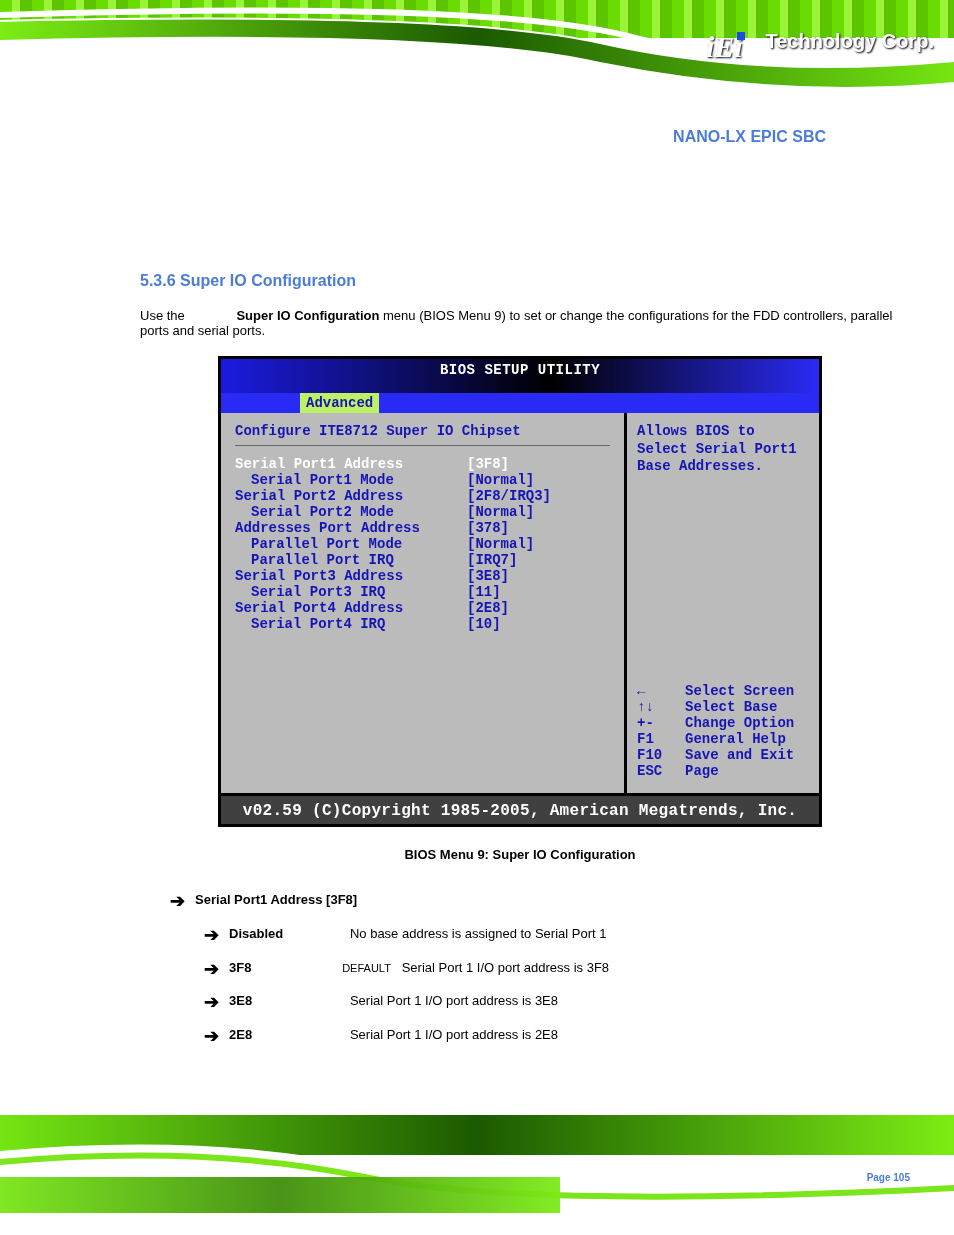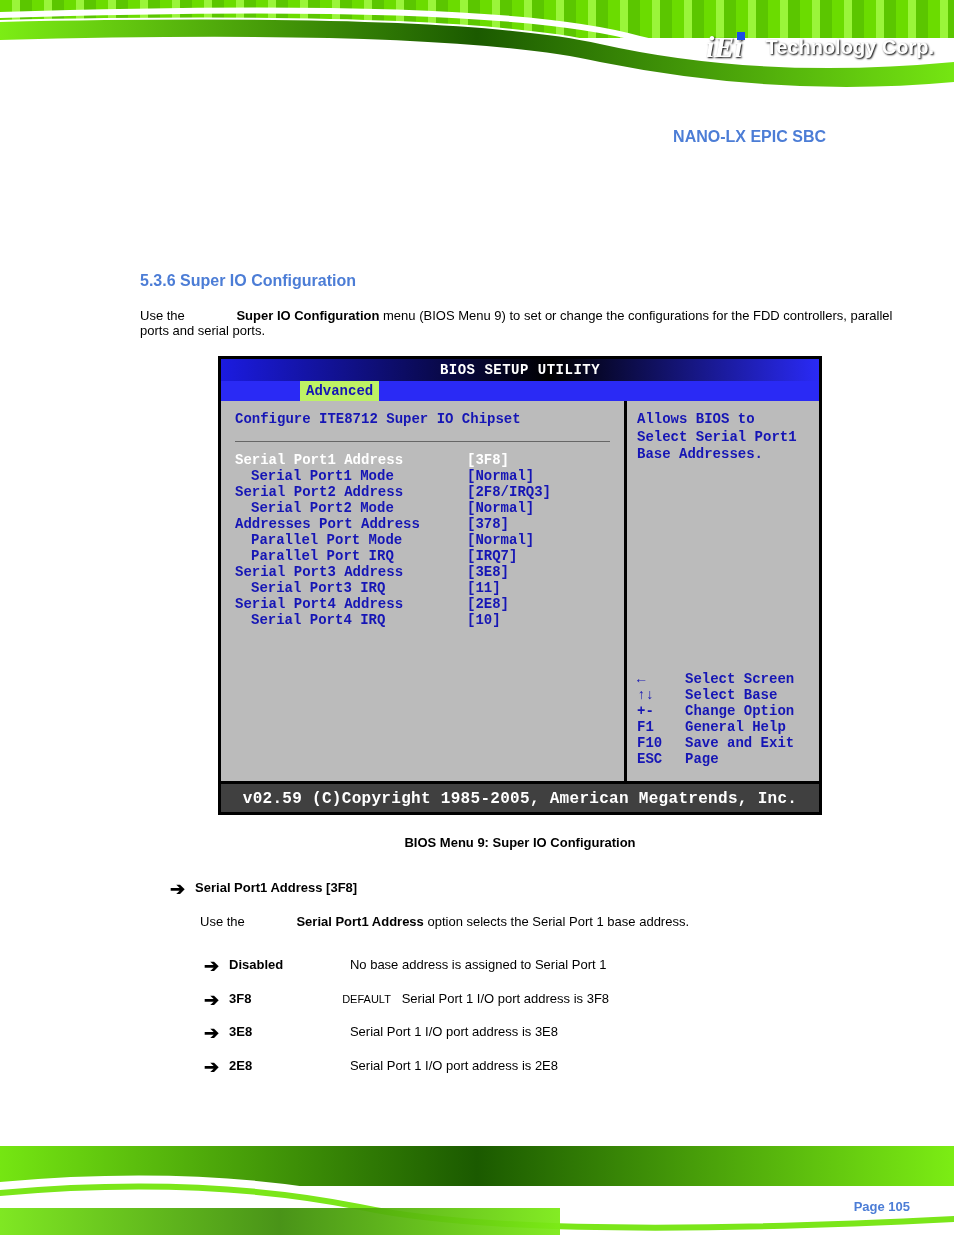--- a/index.html
+++ b/index.html
@@ -4,41 +4,41 @@
 <style>
   * { box-sizing: border-box; margin: 0; padding: 0; }
   body { font-family: Arial, Helvetica, sans-serif; width: 954px; margin: 0 auto; background: #fff; color: #000; font-size: 14px; }
 
   .top-deco { position: relative; height: 112px; overflow: hidden; }
   .pcb-band { height: 38px; background:
     repeating-linear-gradient(90deg, #6bdc00 0 12px, #9af53a 12px 20px, #5bc600 20px 32px);
     position: relative; }
   .swoosh { position: absolute; inset: 0; pointer-events: none; }
   .swoosh svg { width: 100%; height: 100%; display: block; }
-  .logo-wrap { position: absolute; right: 20px; top: 30px; display: flex; align-items: center; gap: 10px; }
+  .logo-wrap { position: absolute; right: 20px; top: 30px; display: flex; gap: 10px; }
   .logo-i { font-family: Georgia, serif; font-style: italic; font-weight: bold; color: #fff; font-size: 30px; text-shadow: 1px 1px 2px #000; display: inline-block; position: relative; }
   .logo-dot { display: inline-block; width: 8px; height: 8px; background: #1b4de6; position: absolute; top: 2px; right: -2px; }
   .corp-text { font-weight: bold; font-size: 20px; color: #fff; text-shadow: 1px 1px 2px #000; }
 
   .product-name { position: absolute; right: 128px; top: 128px; font-size: 16px; font-weight: bold; color: #4c7dd6; }
 
   .body-area { padding: 160px 54px 40px 140px; position: relative; min-height: 950px; }
   .section-heading { font-size: 16px; font-weight: bold; color: #4c7dd6; margin-bottom: 18px; }
   .paragraph { font-size: 13px; margin-bottom: 18px; }
   .paragraph b { font-weight: bold; margin-left: 48px; }
 
   
   .bios-frame { width: 604px; margin: 12px auto 20px auto; border: 3px solid #000; }
-  .bios-title-bar { height: 22px; background: linear-gradient(to right, #1b1be0 0%, #000 55%, #2a2af5 100%); color: #fff; font-family: 'Courier New', monospace; font-weight: bold; font-size: 14px; text-align: center; line-height: 22px; letter-spacing: 0.5px; }
+  .bios-title-bar { height: 34px; background: linear-gradient(to right, #1b1be0 0%, #000 55%, #2a2af5 100%); color: #fff; font-family: 'Courier New', monospace; font-weight: bold; font-size: 14px; text-align: center; line-height: 22px; letter-spacing: 0.5px; }
   .bios-tab-bar { height: 20px; background: #2a2af5; color: #fff; font-family: 'Courier New', monospace; font-size: 14px; font-weight: bold; display: flex; align-items: stretch; }
   .bios-tab-bar .spacer { width: 79px; }
   .bios-tab-bar .tab { background: #bef264; color: #1515b5; padding: 0 6px; line-height: 20px; }
   .bios-body { display: flex; background: #bbb; font-family: 'Courier New', monospace; font-size: 14px; font-weight: bold; color: #1515b5; }
   .bios-left { flex: 1; padding: 10px 14px 28px 14px; border-right: 3px solid #000; min-height: 380px; }
-  .bios-left .subtitle { color: #1515b5; margin-bottom: 14px; }
+  .bios-left .subtitle { color: #1515b5; margin-bottom: 6px; }
   .bios-left hr { border: none; border-top: 1.5px solid #666; margin-bottom: 10px; }
   .bios-row { display: flex; }
   .bios-row .lbl { flex: 0 0 232px; white-space: pre; }
   .bios-row.indent .lbl { padding-left: 16px; color: #1515b5; }
   .bios-row.sel .lbl, .bios-row.sel .val { color: #fff; }
   .bios-row .val { color: #1515b5; }
   .bios-right { width: 192px; padding: 10px 10px; position: relative; }
   .help-text { color: #1515b5; line-height: 1.25; }
   .nav-help { position: absolute; bottom: 14px; left: 10px; right: 10px; color: #1515b5; }
   .nav-help div { display: flex; }
@@ -50,21 +50,21 @@
   .arrow-row { display: flex; align-items: flex-start; gap: 10px; margin-bottom: 14px; }
   .arrow-row.indent1 { padding-left: 30px; }
   .arrow-row.indent2 { padding-left: 64px; }
   .arrow-row .arrow { font-size: 18px; font-weight: bold; line-height: 1.1; }
   .arrow-row .label-col { font-size: 13px; }
   .arrow-row .label-col .opt-lbl { display: inline-block; min-width: 110px; }
   .arrow-row .label-col .def { font-size: 11px; }
 
   
   .bottom-deco { position: relative; height: 112px; overflow: hidden; }
-  .page-num { position: absolute; right: 44px; bottom: 30px; font-size: 13px; font-weight: bold; color: #4c7dd6; }
+  .page-num { position: absolute; right: 44px; bottom: 30px; font-size: 10px; font-weight: bold; color: #4c7dd6; }
 </style>
 </head>
 <body>
 
 <div class="top-deco">
   <div class="pcb-band"></div>
   <div class="swoosh">
     <svg viewBox="0 0 954 112" preserveAspectRatio="none">
       <defs>
         <linearGradient id="g1" x1="0" y1="0" x2="1" y2="0">
@@ -184,23 +184,20 @@
     </div>
     <div class="bios-footer">v02.59 (C)Copyright 1985-2005, American Megatrends, Inc.</div>
   </div>
 
   <p class="figure-caption">BIOS Menu 9: Super IO Configuration</p>
 
   <div class="arrow-row indent1">
     <span class="arrow">➔</span>
     <div class="label-col"><b>Serial Port1 Address [3F8]</b></div>
   </div>
-  <p class="paragraph" style="padding-left:60px; margin-bottom:28px;">
-    <span>Use the </span><b>Serial Port1 Address</b><span> option selects the Serial Port 1 base address.</span>
-  </p>
 
   <div id="options">
       <div class="arrow-row indent2">
         <span class="arrow">➔</span>
         <div class="label-col"><span class="opt-lbl" style="font-weight: bold;">Disabled</span><span style="white-space: pre;">   No base address is assigned to Serial Port 1</span></div>
       </div>
       <div class="arrow-row indent2">
         <span class="arrow">➔</span>
         <div class="label-col"><span class="opt-lbl" style="font-weight: bold;">3F8</span><span class="def"> DEFAULT</span><span style="white-space: pre;">   Serial Port 1 I/O port address is 3F8</span></div>
       </div>

